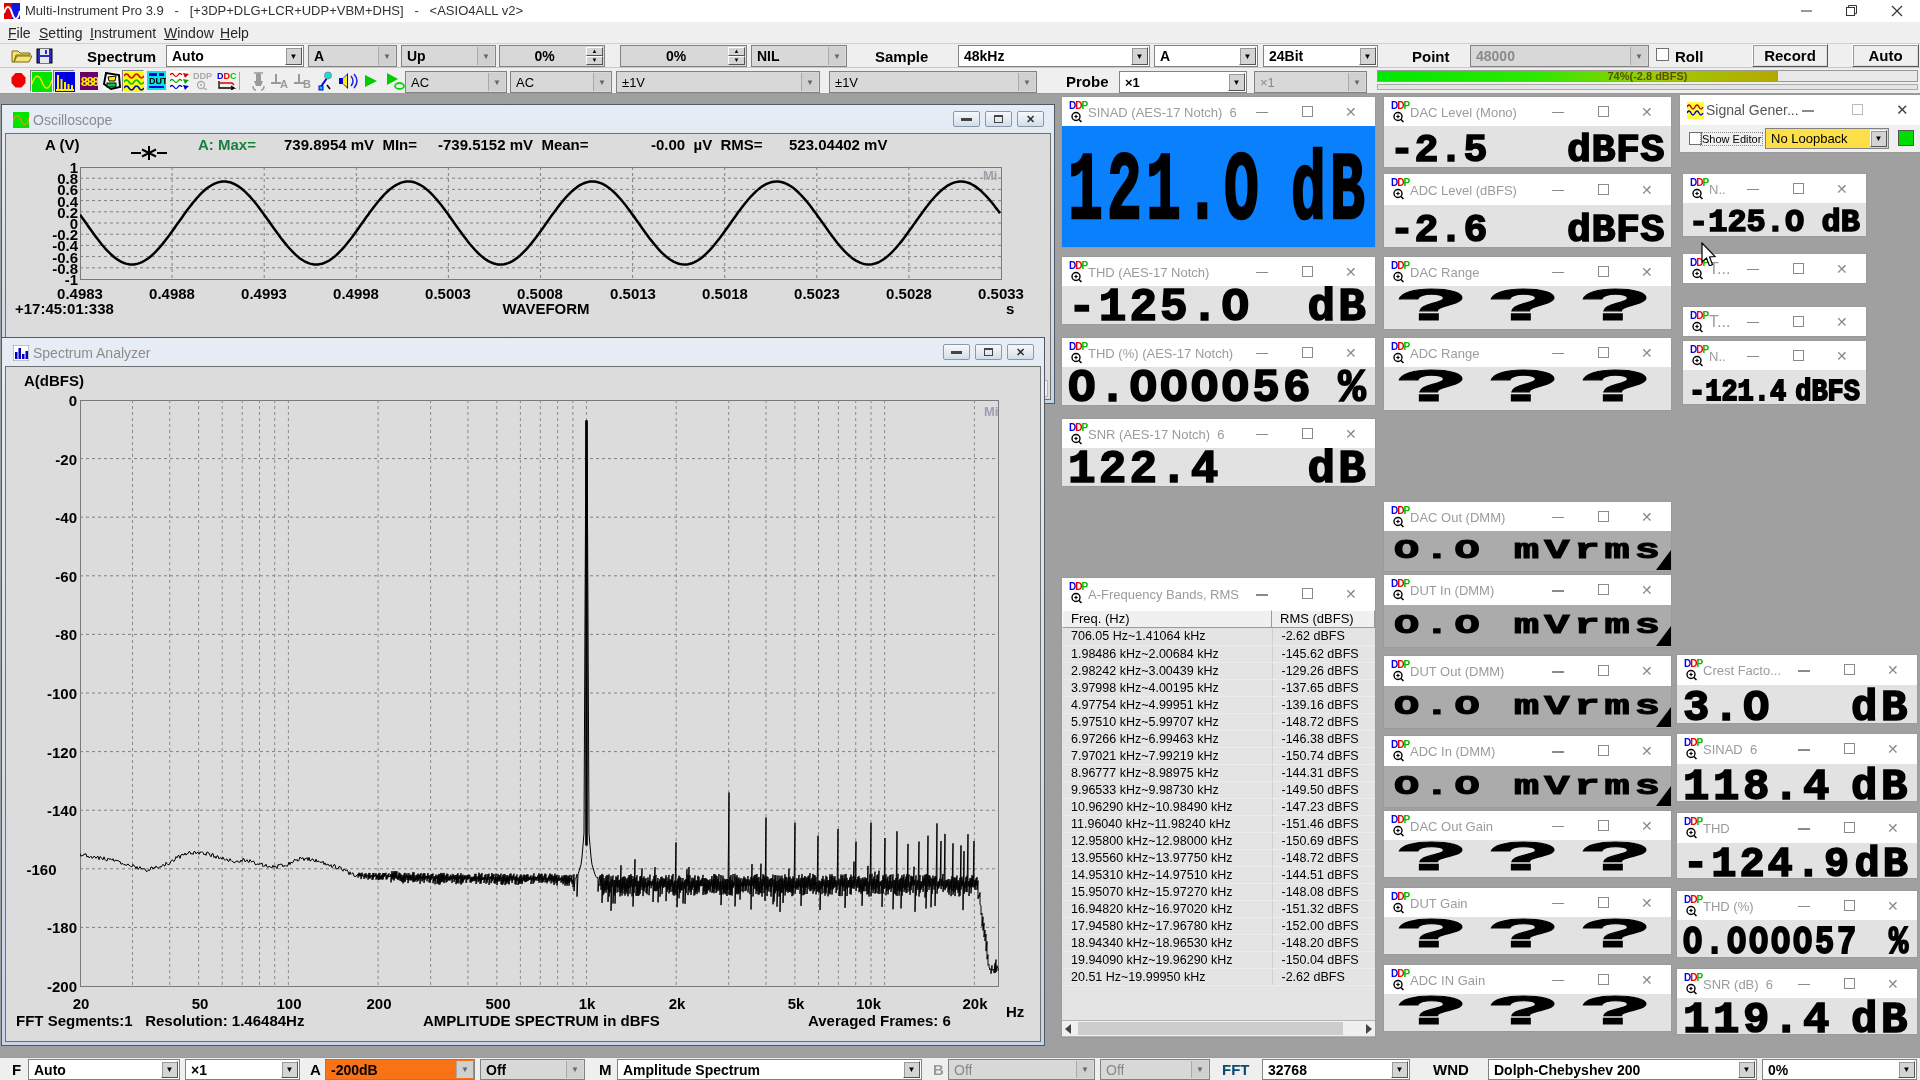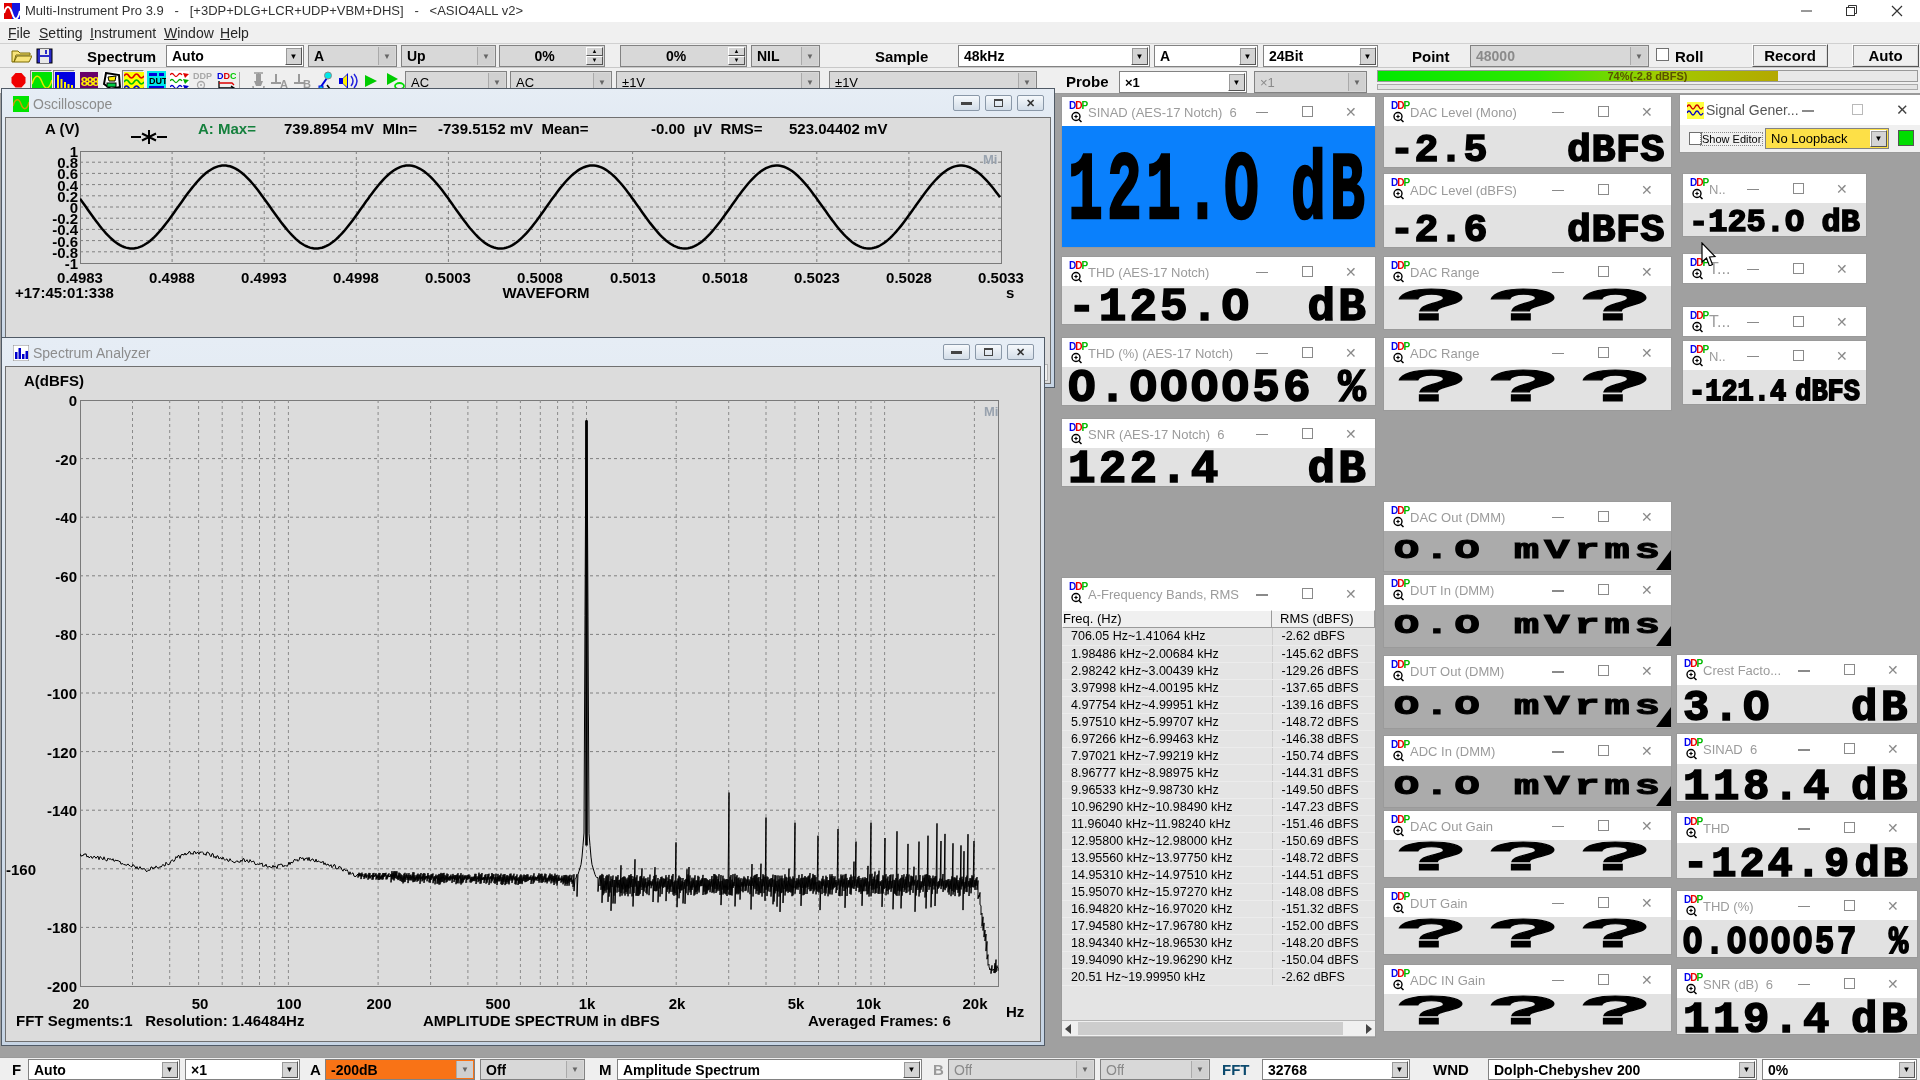--- a/index.html
+++ b/index.html
@@ -88,21 +88,21 @@
         <div style="height:50%;background:#d4d4d4;border:1px solid #fff;border-right-color:#555;border-bottom-color:#555;font-size:6px;text-align:center;line-height:7px">▼</div>
       </div>
     </div>
     <div class="combo" style="left:620px;top:45px;width:127px;height:22px;background:#d8d8d8">
       <span class="ct" style="font-weight:bold;font-size:14px;width:105px;text-align:center">0%</span>
       <div class="abs" style="right:1px;top:1px;width:17px;height:18px">
         <div style="height:50%;background:#d4d4d4;border:1px solid #fff;border-right-color:#555;border-bottom-color:#555;font-size:6px;text-align:center;line-height:7px">▲</div>
         <div style="height:50%;background:#d4d4d4;border:1px solid #fff;border-right-color:#555;border-bottom-color:#555;font-size:6px;text-align:center;line-height:7px">▼</div>
       </div>
     </div>
-    <div class="combo" style="left:751px;top:45px;width:69px;height:22px;background:#d8d8d8">
+    <div class="combo" style="left:751px;top:45px;width:96px;height:22px;background:#d8d8d8">
       <span class="ct" style="font-weight:bold;font-size:14px;color:#000">NIL</span>
       <div class="cbaf" style="height:18px">▼</div>
     </div>
     <div class="lab" style="left:875px;top:48px;font-size:15px;font-weight:bold;color:#000">Sample</div>
     <div class="combo" style="left:958px;top:45px;width:192px;height:22px;background:#fff">
       <span class="ct" style="font-weight:bold;font-size:14px;color:#000">48kHz</span>
       <div class="cba" style="height:18px">▼</div>
     </div>
     <div class="combo" style="left:1154px;top:45px;width:104px;height:22px;background:#fff">
       <span class="ct" style="font-weight:bold;font-size:14px;color:#000">A</span>
@@ -236,21 +236,21 @@
     </div>
     <div class="combo" style="left:1254px;top:71px;width:113px;height:22px;background:#d8d8d8">
       <span class="ct" style="font-weight:normal;font-size:13px;color:#8a8a8a">×1</span>
       <div class="cbaf" style="height:18px">▼</div>
     </div>
     <div class="abs" style="left:1377px;top:70px;width:541px;height:12px;border:1px solid #999;background:#e8e8e8">
 <div class="abs" style="left:0;top:0;width:400px;height:10px;background:linear-gradient(90deg,#00e800 0%,#30e800 40%,#a0cc00 70%,#b4a800 100%)"></div>
 <div class="abs" style="left:0;top:0;width:539px;height:10px;text-align:center;font-size:11px;font-weight:bold;color:#5a5200;line-height:11px">74%(-2.8 dBFS)</div>
 </div>
     <div class="abs" style="left:1377px;top:84px;width:541px;height:6px;border:1px solid #aaa;background:#e4e4e4"></div>
-    <div class="cw" style="left:1px;top:88px;width:1054px;height:300px">
+    <div class="cw" style="left:1px;top:104px;width:1054px;height:300px">
 <div class="cwt">
 <svg class="abs" style="left:11px;top:7px" width="16" height="16">
           <rect width="16" height="16" fill="#00e400"></rect>
           <path d="M0 10 C2 2,6 2,8 8 S14 15,16 6" stroke="#caa000" stroke-width="1.5" fill="none"></path>
         </svg>
 <span class="cwtt">Oscilloscope</span>
 <div class="cwb" style="right:74px">
           <div style="width:11px;height:3px;background:#444"></div>
         </div>
 <div class="cwb" style="right:42px">
@@ -387,21 +387,21 @@
 <text x="904" y="16" font-size="13" font-weight="bold" fill="#98a2ae" font-family="Liberation Sans">Mi</text>
 </svg>
         <div class="blab" style="left:0px;top:25px;width:71px;text-align:right">0</div>
         <div class="blab" style="left:0px;top:84px;width:71px;text-align:right">-20</div>
         <div class="blab" style="left:0px;top:142px;width:71px;text-align:right">-40</div>
         <div class="blab" style="left:0px;top:201px;width:71px;text-align:right">-60</div>
         <div class="blab" style="left:0px;top:259px;width:71px;text-align:right">-80</div>
         <div class="blab" style="left:0px;top:318px;width:71px;text-align:right">-100</div>
         <div class="blab" style="left:0px;top:377px;width:71px;text-align:right">-120</div>
         <div class="blab" style="left:0px;top:435px;width:71px;text-align:right">-140</div>
-        <div class="blab" style="left:0px;top:494px;width:71px;text-align:left">-160</div>
+        <div class="blab" style="left:0px;top:494px;width:71px;text-align:center">-160</div>
         <div class="blab" style="left:0px;top:552px;width:71px;text-align:right">-180</div>
         <div class="blab" style="left:0px;top:611px;width:71px;text-align:right">-200</div>
         <div class="blab" style="left:45px;top:628px;width:60px;text-align:center">20</div>
         <div class="blab" style="left:164px;top:628px;width:60px;text-align:center">50</div>
         <div class="blab" style="left:253px;top:628px;width:60px;text-align:center">100</div>
         <div class="blab" style="left:343px;top:628px;width:60px;text-align:center">200</div>
         <div class="blab" style="left:462px;top:628px;width:60px;text-align:center">500</div>
         <div class="blab" style="left:551px;top:628px;width:60px;text-align:center">1k</div>
         <div class="blab" style="left:641px;top:628px;width:60px;text-align:center">2k</div>
         <div class="blab" style="left:760px;top:628px;width:60px;text-align:center">5k</div>
@@ -489,21 +489,21 @@
           <path d="M7 14.8 v3.4 M5.3 16.5 h3.4" stroke="#000" stroke-width="1.2"></path>
           <path d="M10 19.5 l2.5 2.5" stroke="#000" stroke-width="1.5"></path>
         </svg>
         <span class="dwtt" style="font-size:13px">A-Frequency Bands, RMS</span>
         <div class="wbm" style="left:194px"></div>
         <div class="wbs" style="left:240px"></div>
         <div class="wbx" style="left:283px">✕</div>
       </div>
 <div class="dwc" style="height:427px;background:#e4e4e4;display:block">
 <div style="display:flex;height:18px;font-size:13px;background:#f0f0f0">
-<div style="width:210px;border:1px solid #fff;border-right-color:#9a9a9a;border-bottom-color:#9a9a9a;padding-left:0;line-height:16px">Freq. (Hz)</div>
+<div style="width:210px;border:1px solid #fff;border-right-color:#9a9a9a;border-bottom-color:#9a9a9a;padding-left:8px;line-height:16px">Freq. (Hz)</div>
 <div style="flex:1;border:1px solid #fff;border-left:none;border-right-color:#9a9a9a;border-bottom-color:#9a9a9a;padding-left:8px;line-height:16px">RMS (dBFS)</div>
         </div>
 <table class="ft">
           <tbody>
             <tr>
               <td style="width:210px;border-right:1px solid #cfcfcf">706.05 Hz~1.41064 kHz</td>
               <td>-2.62 dBFS</td>
             </tr>
             <tr>
               <td style="width:210px;border-right:1px solid #cfcfcf">1.98486 kHz~2.00684 kHz</td>

